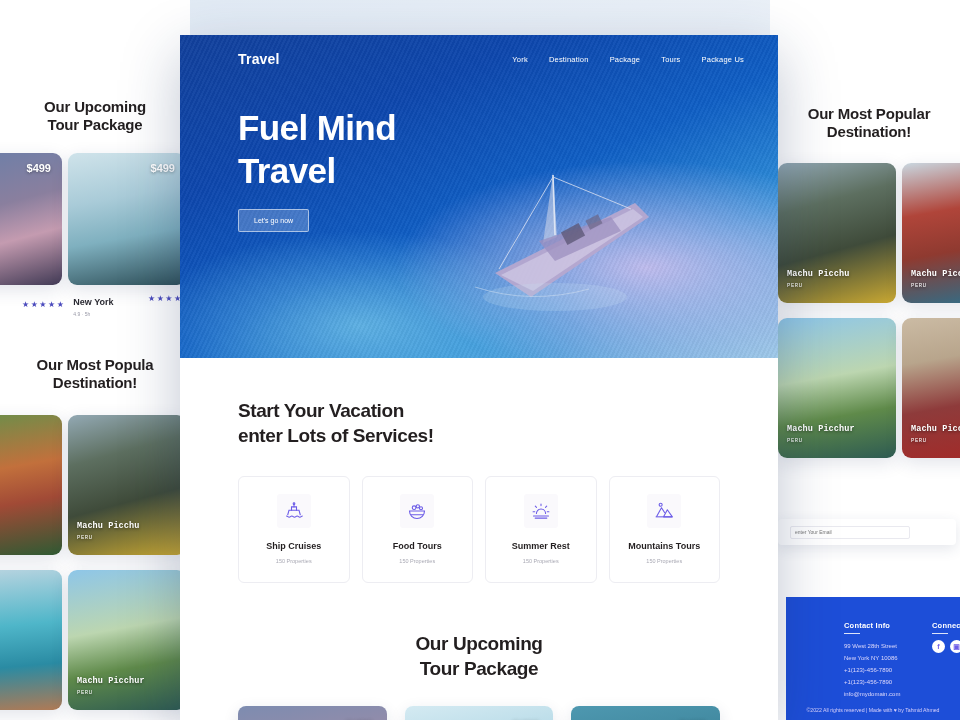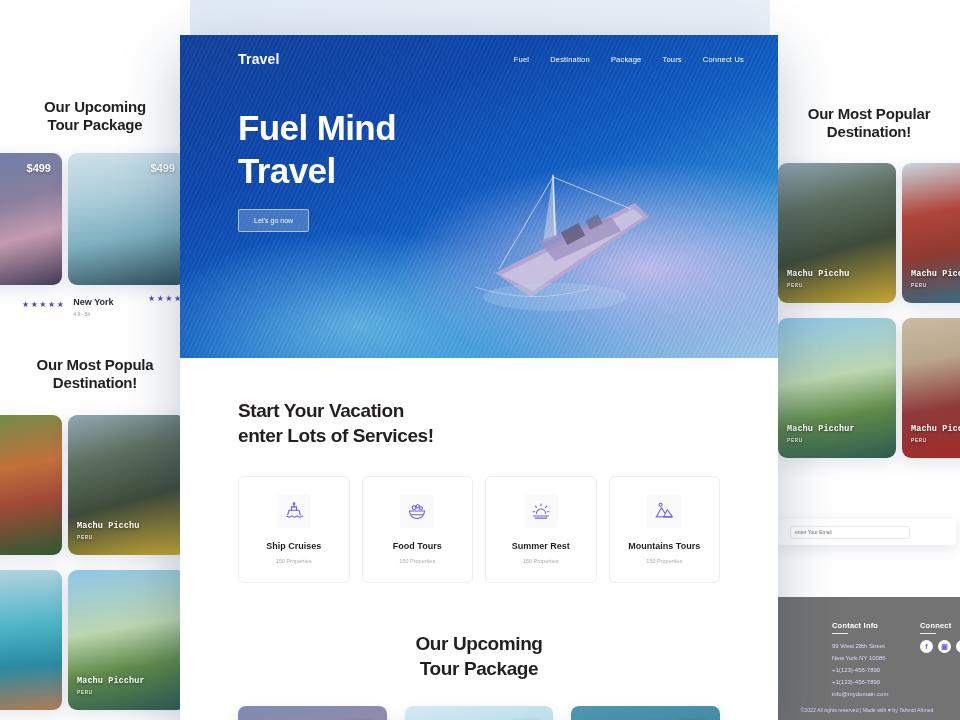--- a/index.html
+++ b/index.html
@@ -78,22 +78,22 @@
   }
   .newsletter-input {
     margin-left: 12px; border: 1px solid #e9e9ef; background: #fff;
     height: 13px; width: 120px; font-size: 5px; color: #b3b3bd;
     padding: 0 4px; border-radius: 2px; outline: none;
     font-family: "Liberation Sans", sans-serif;
   }
 
   
   .bg-footer {
-    position: absolute; left: 4px; right: 0; bottom: 0; height: 123px;
-    background: #737373;
+    position: absolute; left: 16px; right: 0; bottom: 0; height: 123px;
+    background: #1d4ed8;
     margin-top: 17px;
   }
   .foot-col { position: absolute; color: #fff; }
   .foot-h {
     font-size: 7.5px; font-weight: bold; letter-spacing: .2px;
     padding-bottom: 4px; margin-bottom: 6px; position: relative;
   }
   .foot-h::after {
     content: ""; position: absolute; left: 0; bottom: 0;
     width: 16px; height: 1.5px; background: rgba(255,255,255,.85);
@@ -339,25 +339,25 @@
         <path d="M118 12 L196 44" stroke="#dfe4f2" stroke-width="1" fill="none" opacity=".85"></path>
         <path d="M118 12 L64 104" stroke="#dfe4f2" stroke-width="1" fill="none" opacity=".85"></path>
         <path d="M40 122 Q96 140 154 124" stroke="#e3ebf5" stroke-width="1" fill="none" opacity=".5"></path>
         <ellipse cx="120" cy="132" rx="72" ry="14" fill="#cfe4f2" opacity=".22"></ellipse>
       </g>
     </svg>
 
     <nav class="navbar">
       <div class="brand">Travel</div>
       <div class="nav-links">
-        <a href="#">Fuel</a>
+        <a href="#">York</a>
         <a href="#">Destination</a>
         <a href="#">Package</a>
         <a href="#">Tours</a>
-        <a href="#">Connect Us</a>
+        <a href="#">Package Us</a>
       </div>
     </nav>
 
     <div class="hero-copy">
       <h1 class="hero-title">
         <div>Fuel Mind</div>
         <div>Travel</div>
       </h1>
       <div class="hero-btn">Let's go now</div>
     </div>

